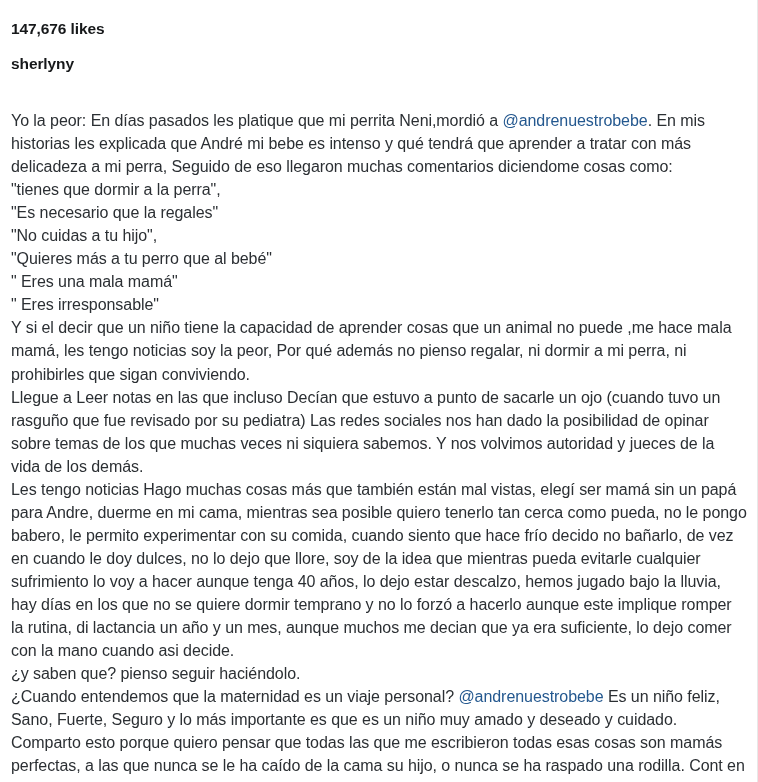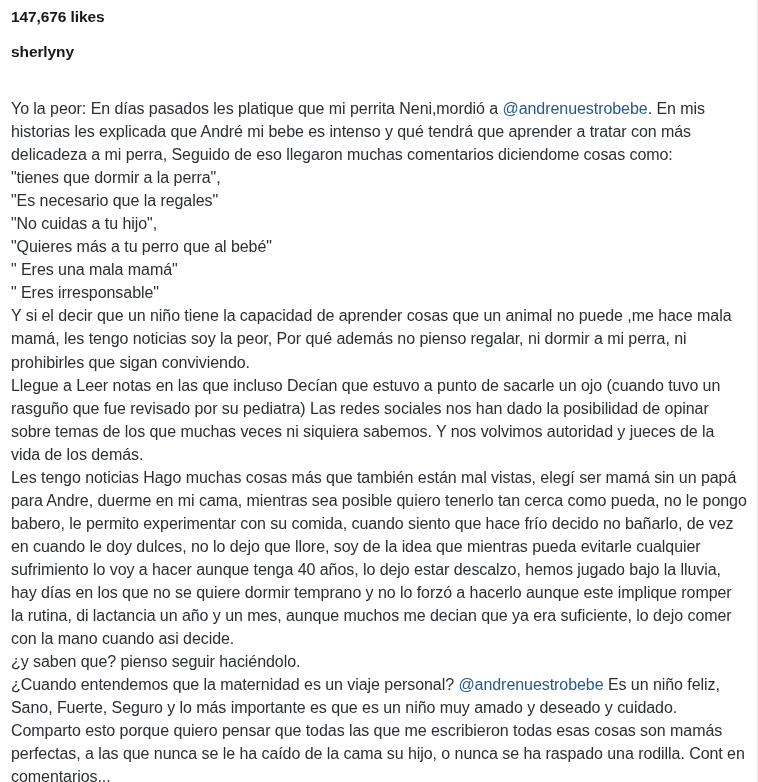--- a/index.html
+++ b/index.html
@@ -15,21 +15,21 @@
     font-family: "Liberation Sans", sans-serif;
     -webkit-font-smoothing: antialiased;
   }
   .post-pane {
     position: relative;
     width: 758px;
     height: 782px;
     background: #ffffff;
     box-sizing: border-box;
     border-right: 1px solid #e8e8e8;
-    padding: 4px 10px 0 11px;
+    padding: 16px 10px 0 11px;
   }
   .likes-count {
     font-size: 15.5px;
     font-weight: bold;
     color: #16181a;
     letter-spacing: -0.1px;
     line-height: 20px;
     padding-top: 3px;
     margin: 0;
   }

